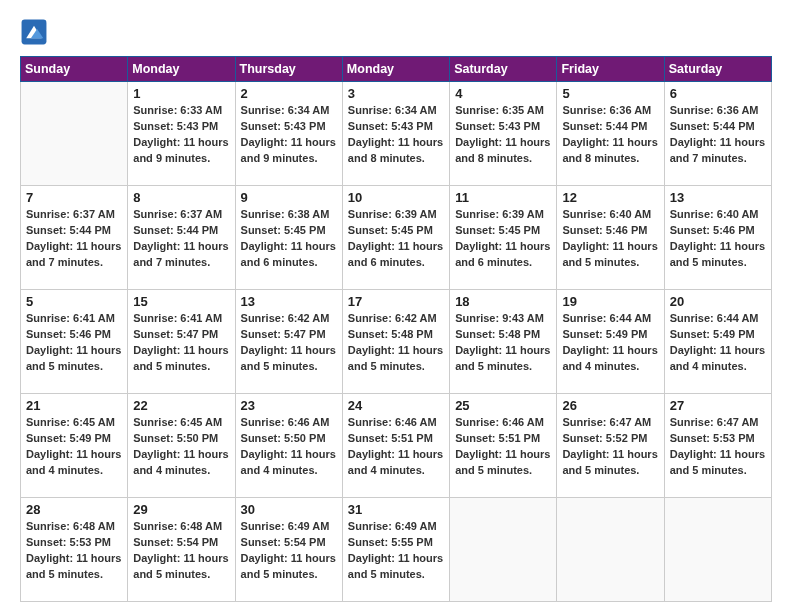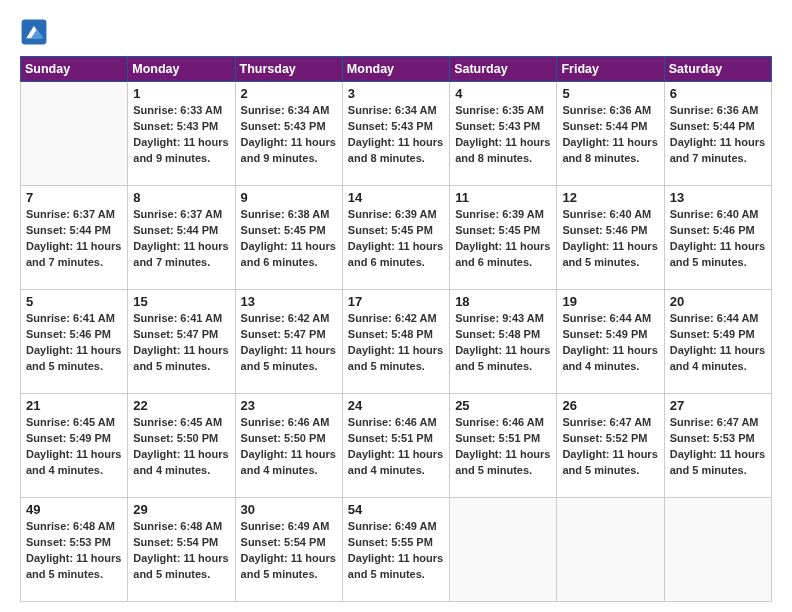--- a/index.html
+++ b/index.html
@@ -165,21 +165,21 @@
           </td>
           <td>
             <div class="day-number">8</div>
             <div class="cell-info"><span>Sunrise:</span> <span>6:37 AM</span><br><span>Sunset:</span> <span>5:44 PM</span><br><span>Daylight:</span> <span>11 hours and 7 minutes.</span></div>
           </td>
           <td>
             <div class="day-number">9</div>
             <div class="cell-info"><span>Sunrise:</span> <span>6:38 AM</span><br><span>Sunset:</span> <span>5:45 PM</span><br><span>Daylight:</span> <span>11 hours and 6 minutes.</span></div>
           </td>
           <td>
-            <div class="day-number">14</div>
+            <div class="day-number">10</div>
             <div class="cell-info"><span>Sunrise:</span> <span>6:39 AM</span><br><span>Sunset:</span> <span>5:45 PM</span><br><span>Daylight:</span> <span>11 hours and 6 minutes.</span></div>
           </td>
           <td>
             <div class="day-number">11</div>
             <div class="cell-info"><span>Sunrise:</span> <span>6:39 AM</span><br><span>Sunset:</span> <span>5:45 PM</span><br><span>Daylight:</span> <span>11 hours and 6 minutes.</span></div>
           </td>
           <td>
             <div class="day-number">12</div>
             <div class="cell-info"><span>Sunrise:</span> <span>6:40 AM</span><br><span>Sunset:</span> <span>5:46 PM</span><br><span>Daylight:</span> <span>11 hours and 5 minutes.</span></div>
           </td>
@@ -243,33 +243,33 @@
             <div class="day-number">26</div>
             <div class="cell-info"><span>Sunrise:</span> <span>6:47 AM</span><br><span>Sunset:</span> <span>5:52 PM</span><br><span>Daylight:</span> <span>11 hours and 5 minutes.</span></div>
           </td>
           <td>
             <div class="day-number">27</div>
             <div class="cell-info"><span>Sunrise:</span> <span>6:47 AM</span><br><span>Sunset:</span> <span>5:53 PM</span><br><span>Daylight:</span> <span>11 hours and 5 minutes.</span></div>
           </td>
         </tr>
         <tr>
           <td>
-            <div class="day-number">49</div>
+            <div class="day-number">28</div>
             <div class="cell-info"><span>Sunrise:</span> <span>6:48 AM</span><br><span>Sunset:</span> <span>5:53 PM</span><br><span>Daylight:</span> <span>11 hours and 5 minutes.</span></div>
           </td>
           <td>
             <div class="day-number">29</div>
             <div class="cell-info"><span>Sunrise:</span> <span>6:48 AM</span><br><span>Sunset:</span> <span>5:54 PM</span><br><span>Daylight:</span> <span>11 hours and 5 minutes.</span></div>
           </td>
           <td>
             <div class="day-number">30</div>
             <div class="cell-info"><span>Sunrise:</span> <span>6:49 AM</span><br><span>Sunset:</span> <span>5:54 PM</span><br><span>Daylight:</span> <span>11 hours and 5 minutes.</span></div>
           </td>
           <td>
-            <div class="day-number">54</div>
+            <div class="day-number">31</div>
             <div class="cell-info"><span>Sunrise:</span> <span>6:49 AM</span><br><span>Sunset:</span> <span>5:55 PM</span><br><span>Daylight:</span> <span>11 hours and 5 minutes.</span></div>
           </td>
           <td class="empty-cell"></td>
           <td class="empty-cell"></td>
           <td class="empty-cell"></td>
         </tr>
       </tbody>
   </table>
 </div>
 

